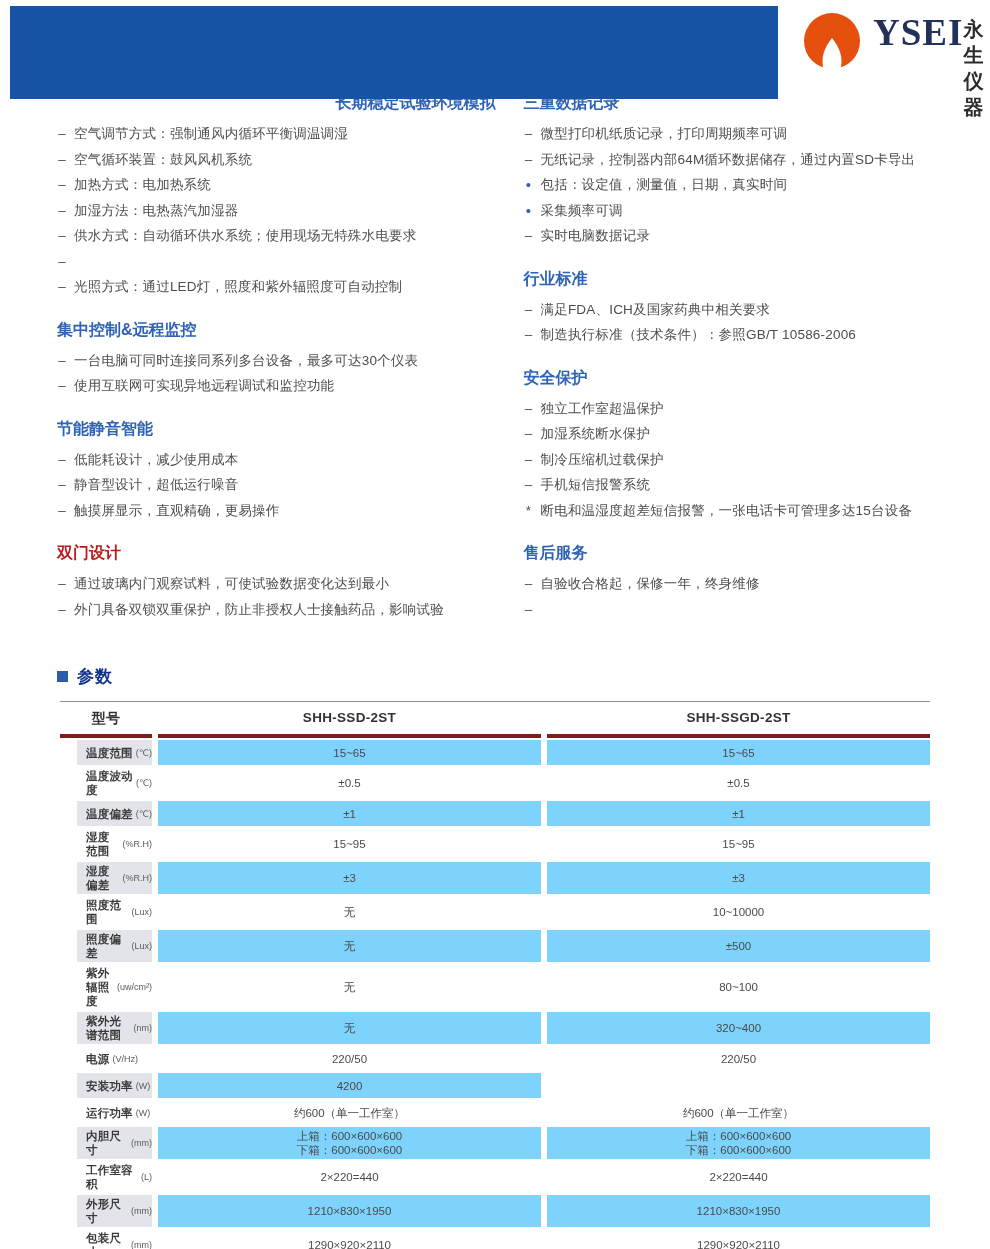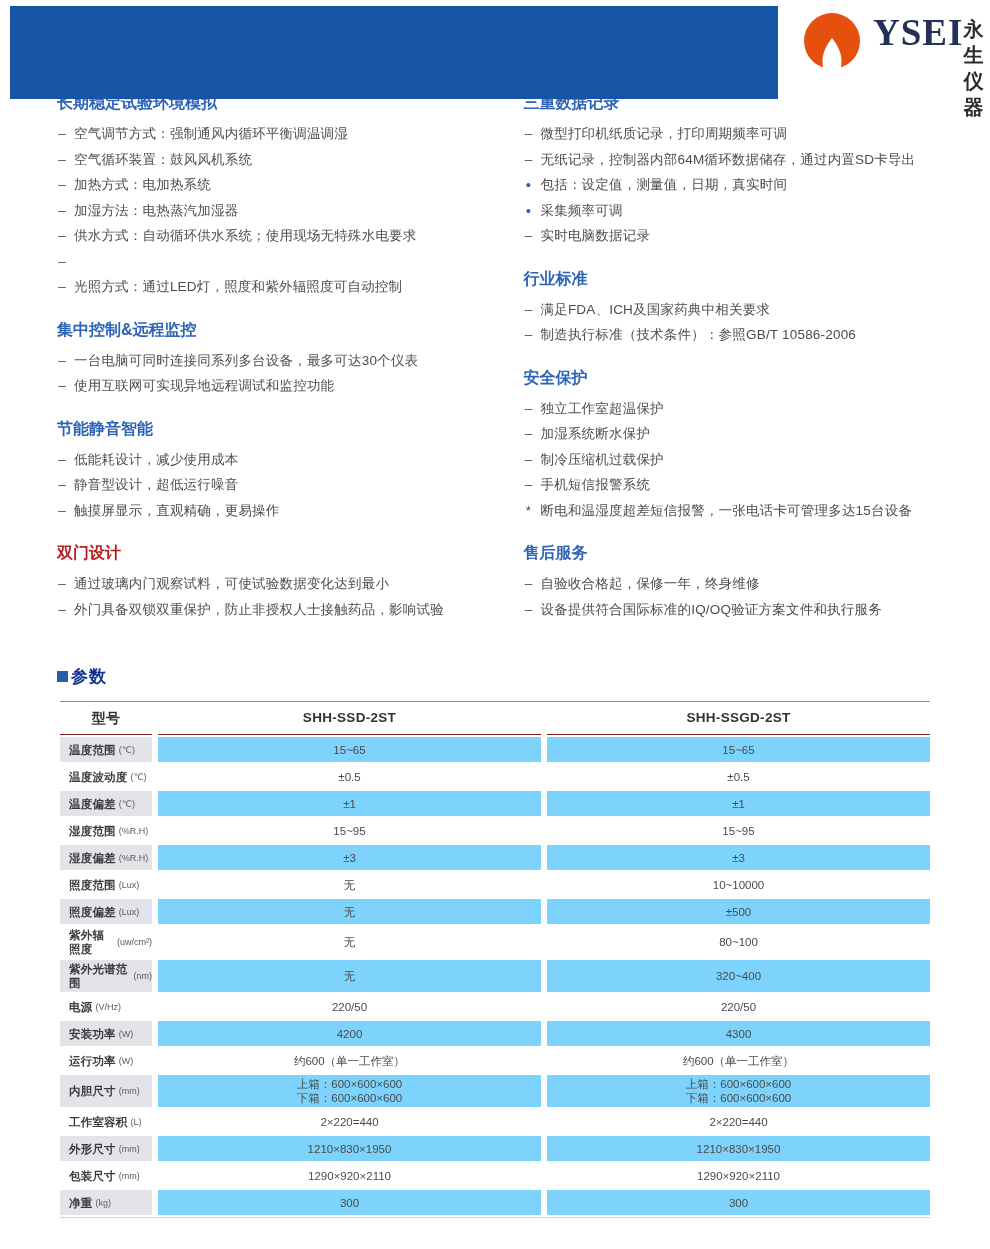--- a/index.html
+++ b/index.html
@@ -18,21 +18,21 @@
   .brand-name {
     font-family:"Liberation Serif","DejaVu Serif",serif;
     font-size:37px; font-weight:bold; letter-spacing:1px; line-height:38px;
   }
   .brand-sub {
     font-family:Liberation Mono, monospace;
     font-size:20px; font-weight:bold; letter-spacing:3px; line-height:26px; margin-top:4px;
   }
 
   
-  .section-head { display:flex; align-items:center; gap:3px; margin-left:57px; }
+  .section-head { display:flex; align-items:center; gap:9px; margin-left:57px; }
   .section-head.features { margin-top:49px; }
   .section-head.params { margin-top:24px; }
   .sq { width:11px; height:11px; flex:0 0 auto; }
   .section-title { font-size:17px; font-weight:bold; letter-spacing:1px; }
 
   
   .feature-cols { display:flex; margin:20px 28px 0 57px; gap:28px; }
   .fcol { width:440px; }
   .fgroup { margin-bottom:19px; }
   .ghead { font-size:16px; font-weight:bold; line-height:22px; margin-bottom:7px; }
@@ -40,30 +40,30 @@
   .fmark { flex:0 0 auto; width:10px; text-align:center; }
   .fmark.dot { font-size:15px; }
   .ftext { white-space:nowrap; letter-spacing:0.2px; }
 
   
   .spec { margin:13px 60px 0 60px; }
   .thead, .srow { display:grid; grid-template-columns:92px 1fr 1fr; column-gap:6px; }
   .thead { border-top:1px solid #8d8d92; }
   .th {
     padding:8px 0 6px; text-align:center; font-weight:bold; font-size:13.5px;
-    color:#333; border-bottom:1px solid #7f1d1d; letter-spacing:0.3px;
+    color:#333; border-bottom:4px solid #7f1d1d; letter-spacing:0.3px;
   }
   .th.label { font-size:14px; }
   .srow { margin-top:2px; }
   .cell {
     min-height:25px; display:flex; align-items:center; justify-content:center;
     font-size:11.5px; color:#4a4a4a; text-align:center; white-space:pre-line; line-height:14px;
     padding:2px 0;
   }
-  .cell.label { justify-content:flex-start; padding-left:9px; text-align:left; }
+  .cell.label { justify-content:flex-start; padding-left:9px; text-align:left;margin-left:17px; }
   .lbl-main { font-weight:bold; font-size:11.5px; color:#3a3a3a; letter-spacing:0.2px; }
   .lbl-unit { font-size:9px; color:#5a5a5a; margin-left:3px; }
   .srow.shaded .cell.label { background:#e3e4ea; }
   .srow.shaded .cell.val { background:#7dd3fc; }
   .spec-bottom { border-bottom:1px solid #d2d2d8; margin-top:2px; }
 </style>
 </head>
 <body>
 
 <div class="banner" style="background: rgb(23, 84, 166);"></div>
@@ -80,21 +80,21 @@
 </div>
 
 <div class="section-head features">
   <span class="sq" style="background: rgb(43, 92, 170);"></span>
   <span class="section-title" style="color: rgb(16, 51, 138);">特点</span>
 </div>
 
 <div class="feature-cols">
   <div class="fcol" id="fcol-0">
       <div class="fgroup">
-        <div class="ghead" style="color: rgb(46, 99, 182);">长期稳定试验环境模拟</div>
+        <div class="ghead" style="color: rgb(46, 99, 182); text-align: right;">长期稳定试验环境模拟</div>
         <div class="fitem">
           <span class="fmark">–</span>
           <span class="ftext">空气调节方式：强制通风内循环平衡调温调湿</span>
         </div>
         <div class="fitem">
           <span class="fmark">–</span>
           <span class="ftext">空气循环装置：鼓风风机系统</span>
         </div>
         <div class="fitem">
           <span class="fmark">–</span>
@@ -213,21 +213,20 @@
         </div>
       </div>
       <div class="fgroup">
         <div class="ghead" style="color: rgb(46, 99, 182);">售后服务</div>
         <div class="fitem">
           <span class="fmark">–</span>
           <span class="ftext">自验收合格起，保修一年，终身维修</span>
         </div>
         <div class="fitem">
           <span class="fmark">–</span>
-          <span class="ftext">设备提供符合国际标准的IQ/OQ验证方案文件和执行服务</span>
         </div>
       </div>
     </div>
 </div>
 
 <div class="section-head params">
   <span class="sq" style="background: rgb(43, 92, 170);"></span>
   <span class="section-title" style="color: rgb(16, 51, 138);">参数</span>
 </div>
 
@@ -284,21 +283,20 @@
         <div class="cell val">320~400</div>
       </div>
       <div class="srow">
         <div class="cell label"><span class="lbl-main">电源</span><span class="lbl-unit">(V/Hz)</span></div>
         <div class="cell val">220/50</div>
         <div class="cell val">220/50</div>
       </div>
       <div class="srow shaded">
         <div class="cell label"><span class="lbl-main">安装功率</span><span class="lbl-unit">(W)</span></div>
         <div class="cell val">4200</div>
-        <div class="cell val">4300</div>
       </div>
       <div class="srow">
         <div class="cell label"><span class="lbl-main">运行功率</span><span class="lbl-unit">(W)</span></div>
         <div class="cell val">约600（单一工作室）</div>
         <div class="cell val">约600（单一工作室）</div>
       </div>
       <div class="srow shaded">
         <div class="cell label"><span class="lbl-main">内胆尺寸</span><span class="lbl-unit">(mm)</span></div>
         <div class="cell val">上箱：600×600×600
 下箱：600×600×600</div>

